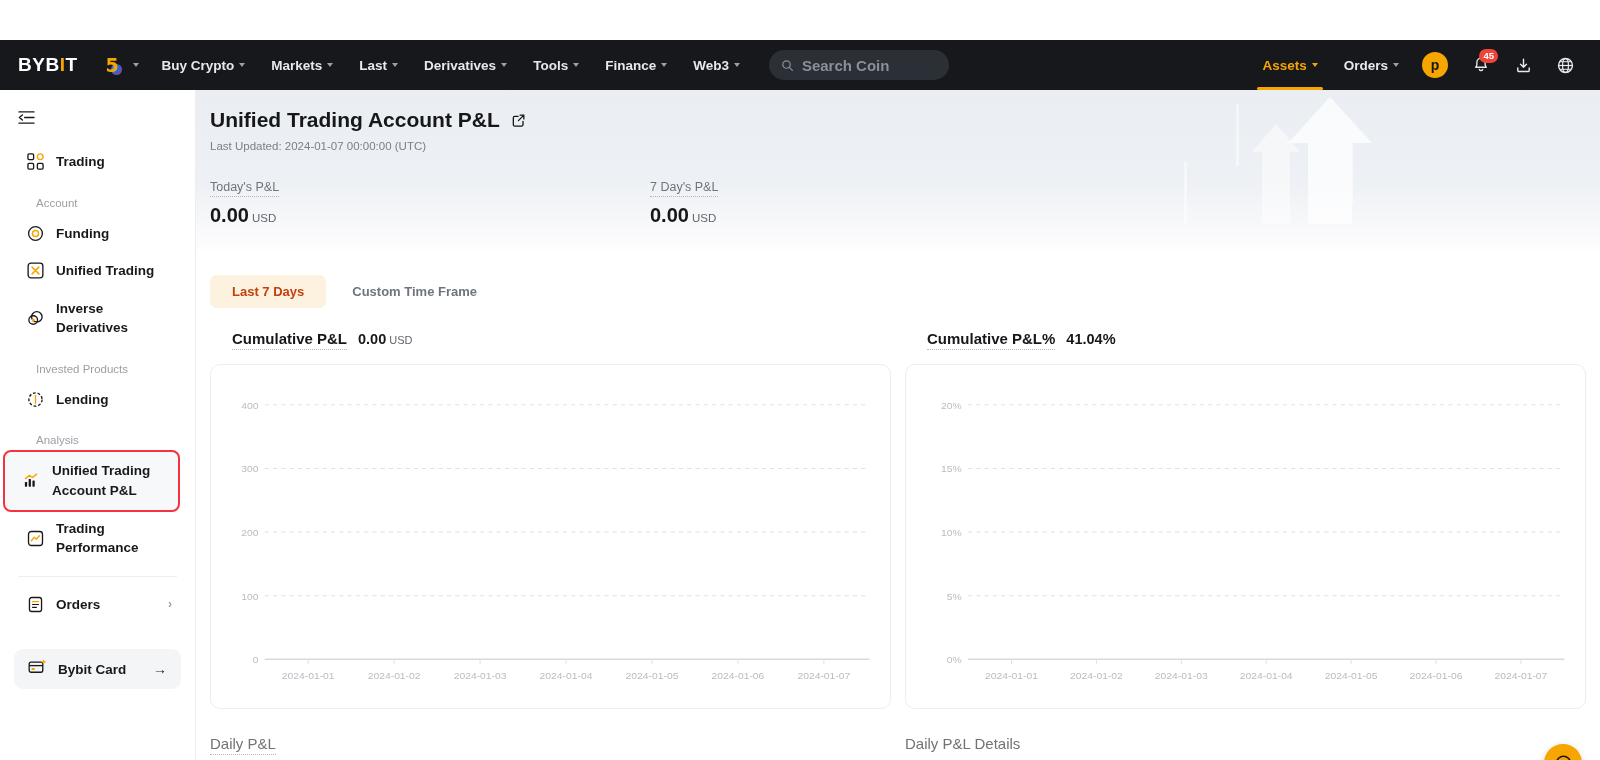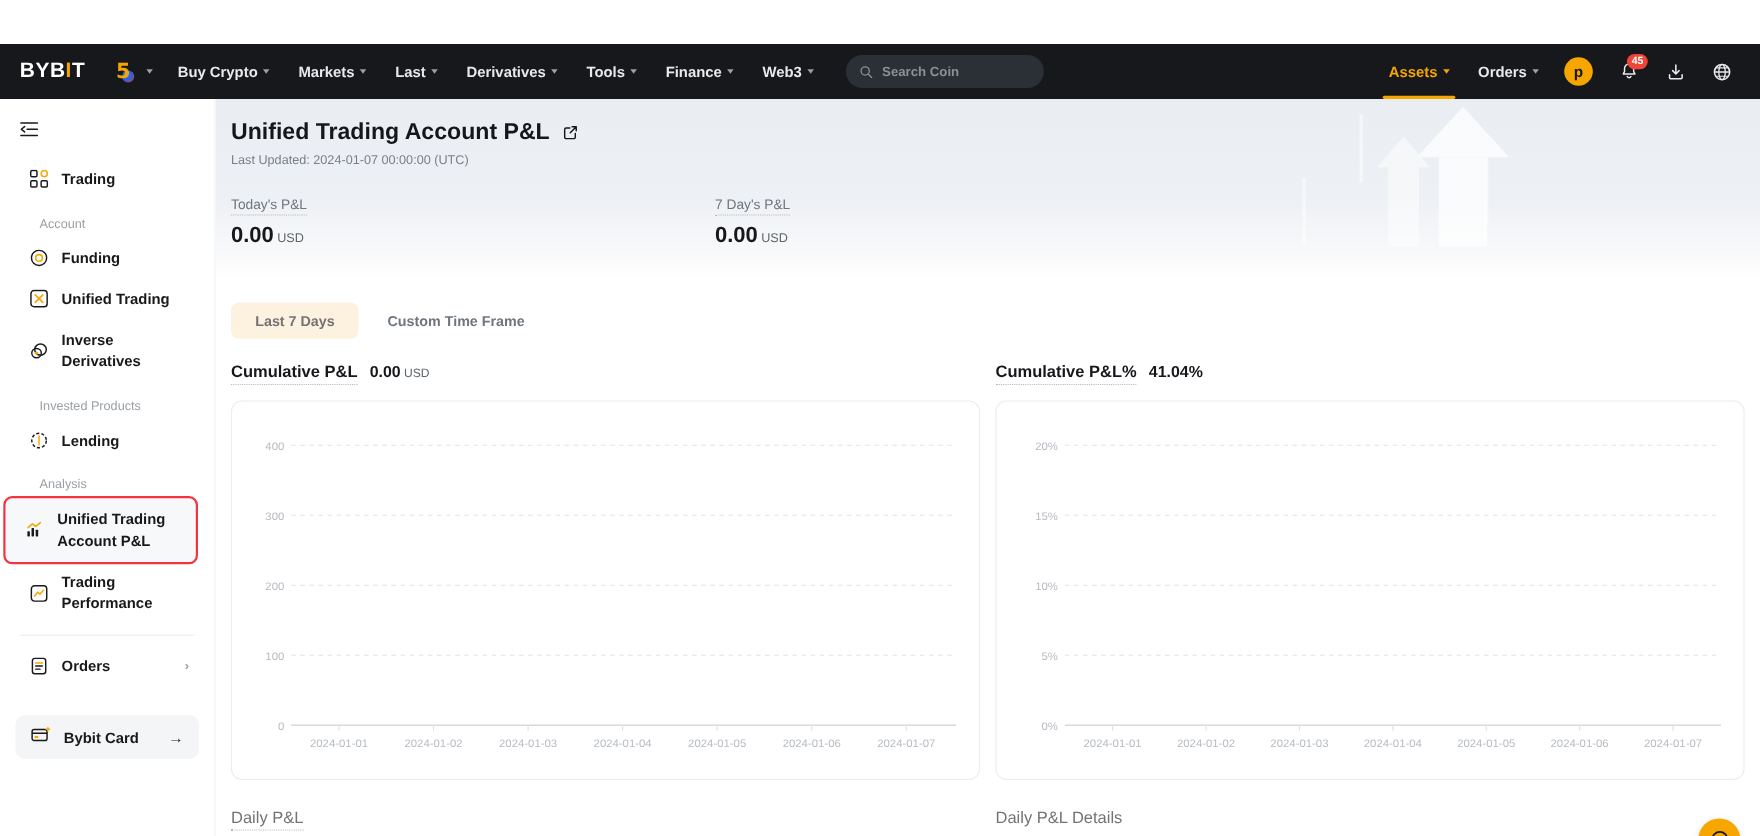--- a/index.html
+++ b/index.html
@@ -55,21 +55,21 @@
   }
   .searchbox {
     margin-left: 16px;
     width: 180px; height: 30px; border-radius: 15px;
     background: #2b2f36; display: flex; align-items: center;
     padding: 0 12px; gap: 8px;
   }
   .searchbox .sicon { width: 13px; height: 13px; flex: none; }
   .searchbox input {
     background: transparent; border: none; outline: none;
-    color: #fca5a5; font-size: 12px; font-weight: normal;
+    color: #fca5a5; font-size: 15px; font-weight: normal;
     font-family: "Liberation Sans", sans-serif; width: 100%;
   }
   .searchbox input::placeholder { color: #8b9096; font-weight: bold; }
   .navright { margin-left: auto; display: flex; align-items: center; }
   .navitem.active { color: #f7a600; position: relative; }
   .navitem.active::after {
     content:''; position:absolute; left: 8px; right: 8px; bottom: 0;
     height: 3px; background: #f7a600; border-radius: 2px;
   }
   .navitem.active .caret { border-top-color: #f7a600; }
@@ -154,30 +154,30 @@
   }
   .kpi-val { margin-top: 7px; font-size: 20px; font-weight: bold; color: #15171a; }
   .kpi-val .unit { font-size: 11.5px; font-weight: normal; color: #5f656c; margin-left: 3px; }
 
   .body-pad { padding: 0 14px; }
   .tabs { display: flex; gap: 4px; margin-top: 22px; }
   .tab {
     padding: 9px 22px; font-size: 13px; font-weight: bold;
     border-radius: 7px; cursor: pointer; color: #6f757d;
   }
-  .tab.active { background: #fdf2e0; color: #737373; }
+  .tab.active { background: #fdf2e0; color: #c2410c; }
 
   .charts { display: flex; gap: 14px; margin-top: 22px; }
   .chart-col { flex: 1; min-width: 0; }
   .chart-head {
     display: flex; align-items: baseline; gap: 11px;
     font-size: 15px; font-weight: bold; color: #15171a;
     margin-bottom: 14px;
   }
-  .chart-head .dotted { border-bottom: 1px dotted #b3b8be; padding-bottom: 2px; }
+  .chart-head .dotted { border-bottom: 1px dotted #b3b8be; padding-bottom: 2px; margin-left: 22px; }
   .chart-head .val { font-size: 14.5px; font-weight: bold; }
   .chart-head .unit { font-size: 11px; font-weight: normal; color: #5f656c; margin-left: 3px; }
   .chart-card {
     border: 1px solid #ededf0; border-radius: 10px;
     height: 345px; background: #fff; padding: 4px;
   }
   .chart-card svg { width: 100%; height: 100%; display:block; }
   .axis-txt { font-size: 10px; fill: #b7bcc2; font-family: "Liberation Sans", sans-serif; }
 
   .bottom-row { display: flex; gap: 14px; margin-top: 26px; }

